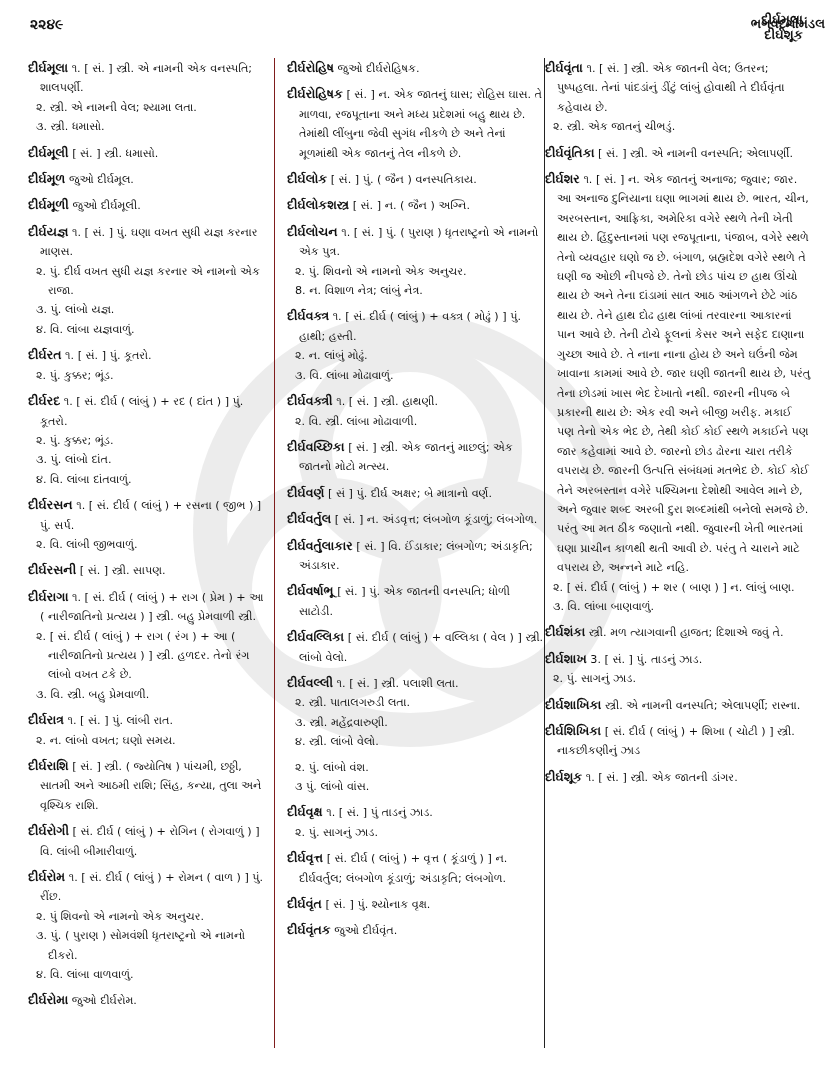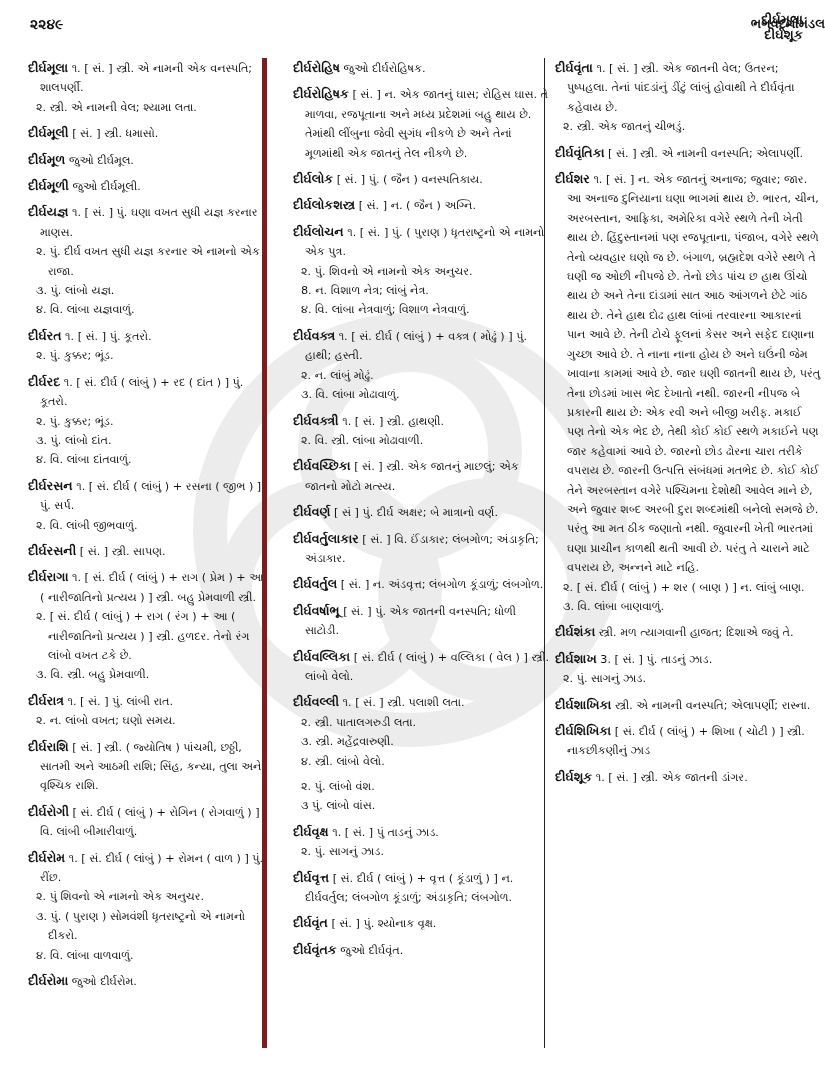--- a/index.html
+++ b/index.html
@@ -10,22 +10,22 @@
                pointer-events: none; opacity: 0.18; }
   .header { position: absolute; top: 12px; left: 0; width: 825px; height: 44px; }
   .page-number { position: absolute; left: 30px; top: 4px; font-weight: bold; font-size: 14px; }
   .running-title { position: absolute; left: 0; width: 825px; top: 4px; text-align: right;
                    font-size: 13px; font-weight: bold; }
   .guide-words { position: absolute; right: 22px; top: 0; text-align: right; font-weight: bold;
                  font-size: 13px; line-height: 15px; }
   .columns { position: absolute; top: 58px; left: 28px; width: 790px; height: 1000px; text-decoration: underline; }
   .col { position: absolute; top: 0; height: 990px; font-size: 11.2px; line-height: 19.4px; }
   .col-1 { left: 0; width: 238px; }
-  .col-2 { left: 234px; width: 260px; border-left: 5px solid #7f1d1d; padding-left: 26px; }
-  .col-3 { left: 516px; width: 266px; border-left: 1px solid #222; padding-left: 10px; }
+  .col-2 { left: 246px; width: 260px; border-left: 1px solid #7f1d1d; padding-left: 12px; }
+  .col-3 { left: 516px; width: 266px; border-left: 1px solid #222; padding-left: 0; }
   .entry { margin-bottom: 6px; }
   .entry p { margin: 0; padding-left: 12px; text-indent: -12px; }
   .entry p.sense { padding-left: 20px; text-indent: -12px; }
   .hw { font-weight: bold; font-size: 12.5px; }
 </style>
 </head>
 <body>
 
 <div class="page">
 
@@ -45,20 +45,21 @@
       <div>દીર્ઘમૂલા</div>
       <div>દીર્ઘશૂક</div>
     </div>
   </div>
 
   <div class="columns">
     <div class="col col-1">
         <div class="entry">
           <p><span class="hw">દીર્ઘમૂલા</span> <span>૧. [ સં. ] સ્ત્રી. એ નામની એક વનસ્પતિ; શાલપર્ણી.</span></p>
           <p class="sense">૨. સ્ત્રી. એ નામની વેલ; શ્યામા લતા.</p>
+          <p class="sense">૩. સ્ત્રી. ધમાસો.</p>
         </div>
         <div class="entry">
           <p><span class="hw">દીર્ઘમૂલી</span> <span>[ સં. ] સ્ત્રી. ધમાસો.</span></p>
         </div>
         <div class="entry">
           <p><span class="hw">દીર્ઘમૂળ</span> <span>જુઓ દીર્ઘમૂલ.</span></p>
         </div>
         <div class="entry">
           <p><span class="hw">દીર્ઘમૂળી</span> <span>જુઓ દીર્ઘમૂલી.</span></p>
         </div>
@@ -120,42 +121,41 @@
         <div class="entry">
           <p><span class="hw">દીર્ઘલોક</span> <span>[ સં. ] પું. ( જૈન ) વનસ્પતિકાય.</span></p>
         </div>
         <div class="entry">
           <p><span class="hw">દીર્ઘલોકશસ્ત્ર</span> <span>[ સં. ] ન. ( જૈન ) અગ્નિ.</span></p>
         </div>
         <div class="entry">
           <p><span class="hw">દીર્ઘલોચન</span> <span>૧. [ સં. ] પું. ( પુરાણ ) ધૃતરાષ્ટ્રનો એ નામનો એક પુત્ર.</span></p>
           <p class="sense">૨. પું. શિવનો એ નામનો એક અનુચર.</p>
           <p class="sense">8. ન. વિશાળ નેત્ર; લાંબું નેત્ર.</p>
-          <p class="sense">૪. વિ. લાંબા નેત્રવાળું; વિશાળ નેત્રવાળું.</p>
         </div>
         <div class="entry">
           <p><span class="hw">દીર્ઘવક્ત્ર</span> <span>૧. [ સં. દીર્ઘ ( લાંબું ) + વક્ત્ર ( મોઢું ) ] પું. હાથી; હસ્તી.</span></p>
           <p class="sense">૨. ન. લાંબું મોઢું.</p>
           <p class="sense">૩. વિ. લાંબા મોઢાવાળું.</p>
         </div>
         <div class="entry">
           <p><span class="hw">દીર્ઘવક્ત્રી</span> <span>૧. [ સં. ] સ્ત્રી. હાથણી.</span></p>
           <p class="sense">૨. વિ. સ્ત્રી. લાંબા મોઢાવાળી.</p>
         </div>
         <div class="entry">
           <p><span class="hw">દીર્ઘવચ્છિકા</span> <span>[ સં. ] સ્ત્રી. એક જાતનું માછલું; એક જાતનો મોટો મત્સ્ય.</span></p>
         </div>
         <div class="entry">
           <p><span class="hw">દીર્ઘવર્ણ</span> <span>[ સં ] પું. દીર્ઘ અક્ષર; બે માત્રાનો વર્ણ.</span></p>
         </div>
         <div class="entry">
+          <p><span class="hw">દીર્ઘવર્તુલ</span> <span>[ સં. ] ન. અંડવૃત્ત; લંબગોળ કૂંડાળું; લંબગોળ.</span></p>
+        </div>
+        <div class="entry">
           <p><span class="hw">દીર્ઘવર્તુલાકાર</span> <span>[ સં. ] વિ. ઈંડાકાર; લંબગોળ; અંડાકૃતિ; અંડાકાર.</span></p>
-        </div>
-        <div class="entry">
-          <p><span class="hw">દીર્ઘવર્તુલ</span> <span>[ સં. ] ન. અંડવૃત્ત; લંબગોળ કૂંડાળું; લંબગોળ.</span></p>
         </div>
         <div class="entry">
           <p><span class="hw">દીર્ઘવર્ષાભૂ</span> <span>[ સં. ] પું. એક જાતની વનસ્પતિ; ધોળી સાટોડી.</span></p>
         </div>
         <div class="entry">
           <p><span class="hw">દીર્ઘવલ્લિકા</span> <span>[ સં. દીર્ઘ ( લાંબું ) + વલ્લિકા ( વેલ ) ] સ્ત્રી. લાંબો વેલો.</span></p>
         </div>
         <div class="entry">
           <p><span class="hw">દીર્ઘવલ્લી</span> <span>૧. [ સં. ] સ્ત્રી. પલાશી લતા.</span></p>
           <p class="sense">૨. સ્ત્રી. પાતાલગરુડી લતા.</p>

